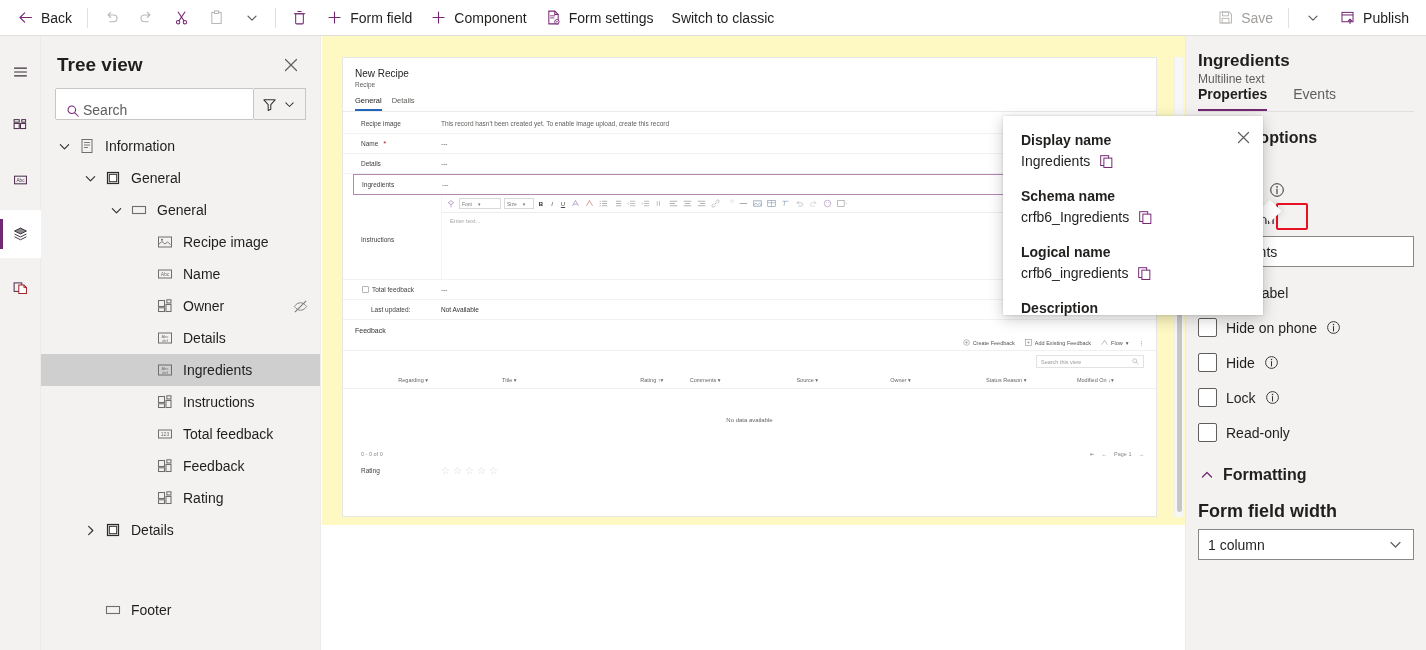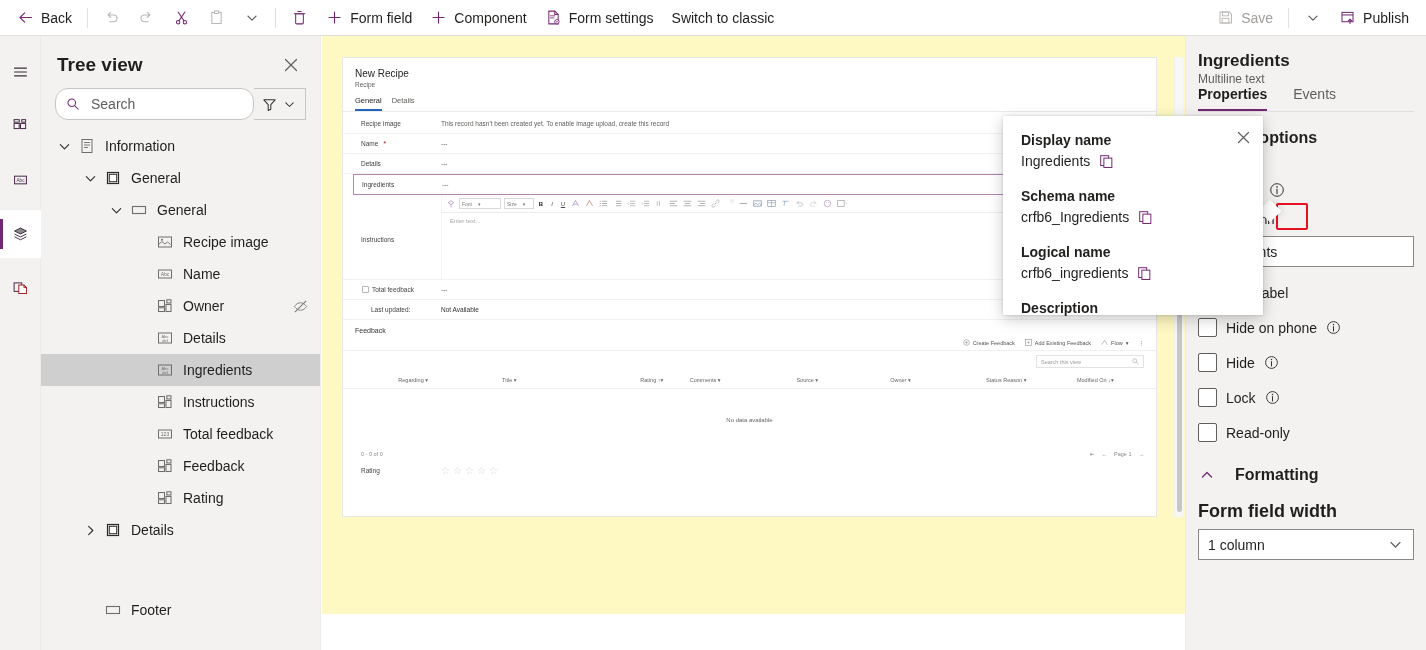--- a/index.html
+++ b/index.html
@@ -4,21 +4,21 @@
 <style>
   * { box-sizing: border-box; }
   html, body {
     margin: 0; padding: 0;
     width: 1426px; height: 650px;
     overflow: hidden;
     font-family: "Liberation Sans", sans-serif;
     background: #ffffff;
     color: #323130;
   }
-  .app { position: relative; width: 1426px; height: 614px; }
+  .app { position: relative; width: 1426px; height: 525px; }
 
   
   .cmdbar {
     position: absolute; top: 0; left: 0; width: 1426px; height: 36px;
     background: #fff; border-bottom: 1px solid #e1dfdd;
     display: flex; align-items: center; padding: 0 8px;
   }
   .cmd-left { display: flex; align-items: center; gap: 0px; }
   .cmd-right { margin-left: auto; display: flex; align-items: center; }
   .cmd-btn {
@@ -55,22 +55,22 @@
   .tree-head {
     display: flex; align-items: center; padding: 16px 16px 10px 16px;
   }
   .tree-title { font-size: 19px; font-weight: 600; color: #201f1e; }
   .tree-close {
     margin-left: auto; width: 26px; height: 26px; display: flex; align-items: center;
     justify-content: center; cursor: pointer; border-radius: 2px; color: #605e5c;
   }
   .searchrow { display: flex; margin: 0 14px 10px 14px; height: 32px; }
   .searchbox {
-    flex: 1; display: flex; align-items: center; gap: 8px;
-    background: #fff; border: 1px solid #c8c6c4; border-radius: 13px; padding: 0 8px;
+    flex: 1; display: flex; align-items: flex-end; 
+    background: #fff; border: 1px solid #c8c6c4; border-radius: 2px; padding: 0 8px;
   }
   .searchbox input {
     border: 0; outline: 0; font-size: 14px; width: 100%; color: #201f1e;
     font-family: "Liberation Sans", sans-serif; background: transparent;
   }
   .searchbox input::placeholder { color: #605e5c; }
   .filterbtn {
     width: 52px; border: 1px solid #c8c6c4; border-left: 0; background: #f3f2f1;
     display: flex; align-items: center; justify-content: center; gap: 3px; cursor: pointer;
     color: #323130;
@@ -154,21 +154,21 @@
   .p-tab.active { color: #201f1e; font-weight: 600; border-bottom: 2px solid #742774; }
   .p-sect { font-size: 16px; font-weight: 600; color: #201f1e; margin-top: 17px; }
   .p-flabel { font-size: 13px; color: #201f1e; margin-top: 14px; display: flex; align-items: center; gap: 6px; }
   .p-link { font-size: 13px; color: #201f1e; margin-top: 6px; }
   .p-input {
     margin-top: 9px; height: 31px; background: #fff; border: 1px solid #8a8886;
     display: flex; align-items: center; padding: 0 9px; font-size: 14px; color: #201f1e;
   }
   .cbrow { display: flex; align-items: center; gap: 9px; margin-top: 16px; font-size: 14px; color: #201f1e; }
   .cbox { width: 19px; height: 19px; border: 1px solid #605e5c; background: #fff; border-radius: 2px; flex: none; }
-  .p-collapse { display: flex; align-items: center; gap: 20px; margin-top: 24px; cursor: pointer; }
+  .p-collapse { display: flex; align-items: center; gap: 8px; margin-top: 24px; cursor: pointer; }
   .p-collapse .t { font-size: 16px; font-weight: 600; color: #201f1e; }
   .p-sublabel { font-size: 18px; font-weight: 700; color: #201f1e; margin-top: 17px; }
   .p-select {
     margin-top: 7px; height: 31px; background: #fff; border: 1px solid #8a8886;
     display: flex; align-items: center; justify-content: space-between;
     padding: 0 9px; font-size: 14px; color: #201f1e; cursor: pointer;
   }
   .infoic { color: #323130; display: inline-flex; align-items: center; }
 
   .hl-box {

